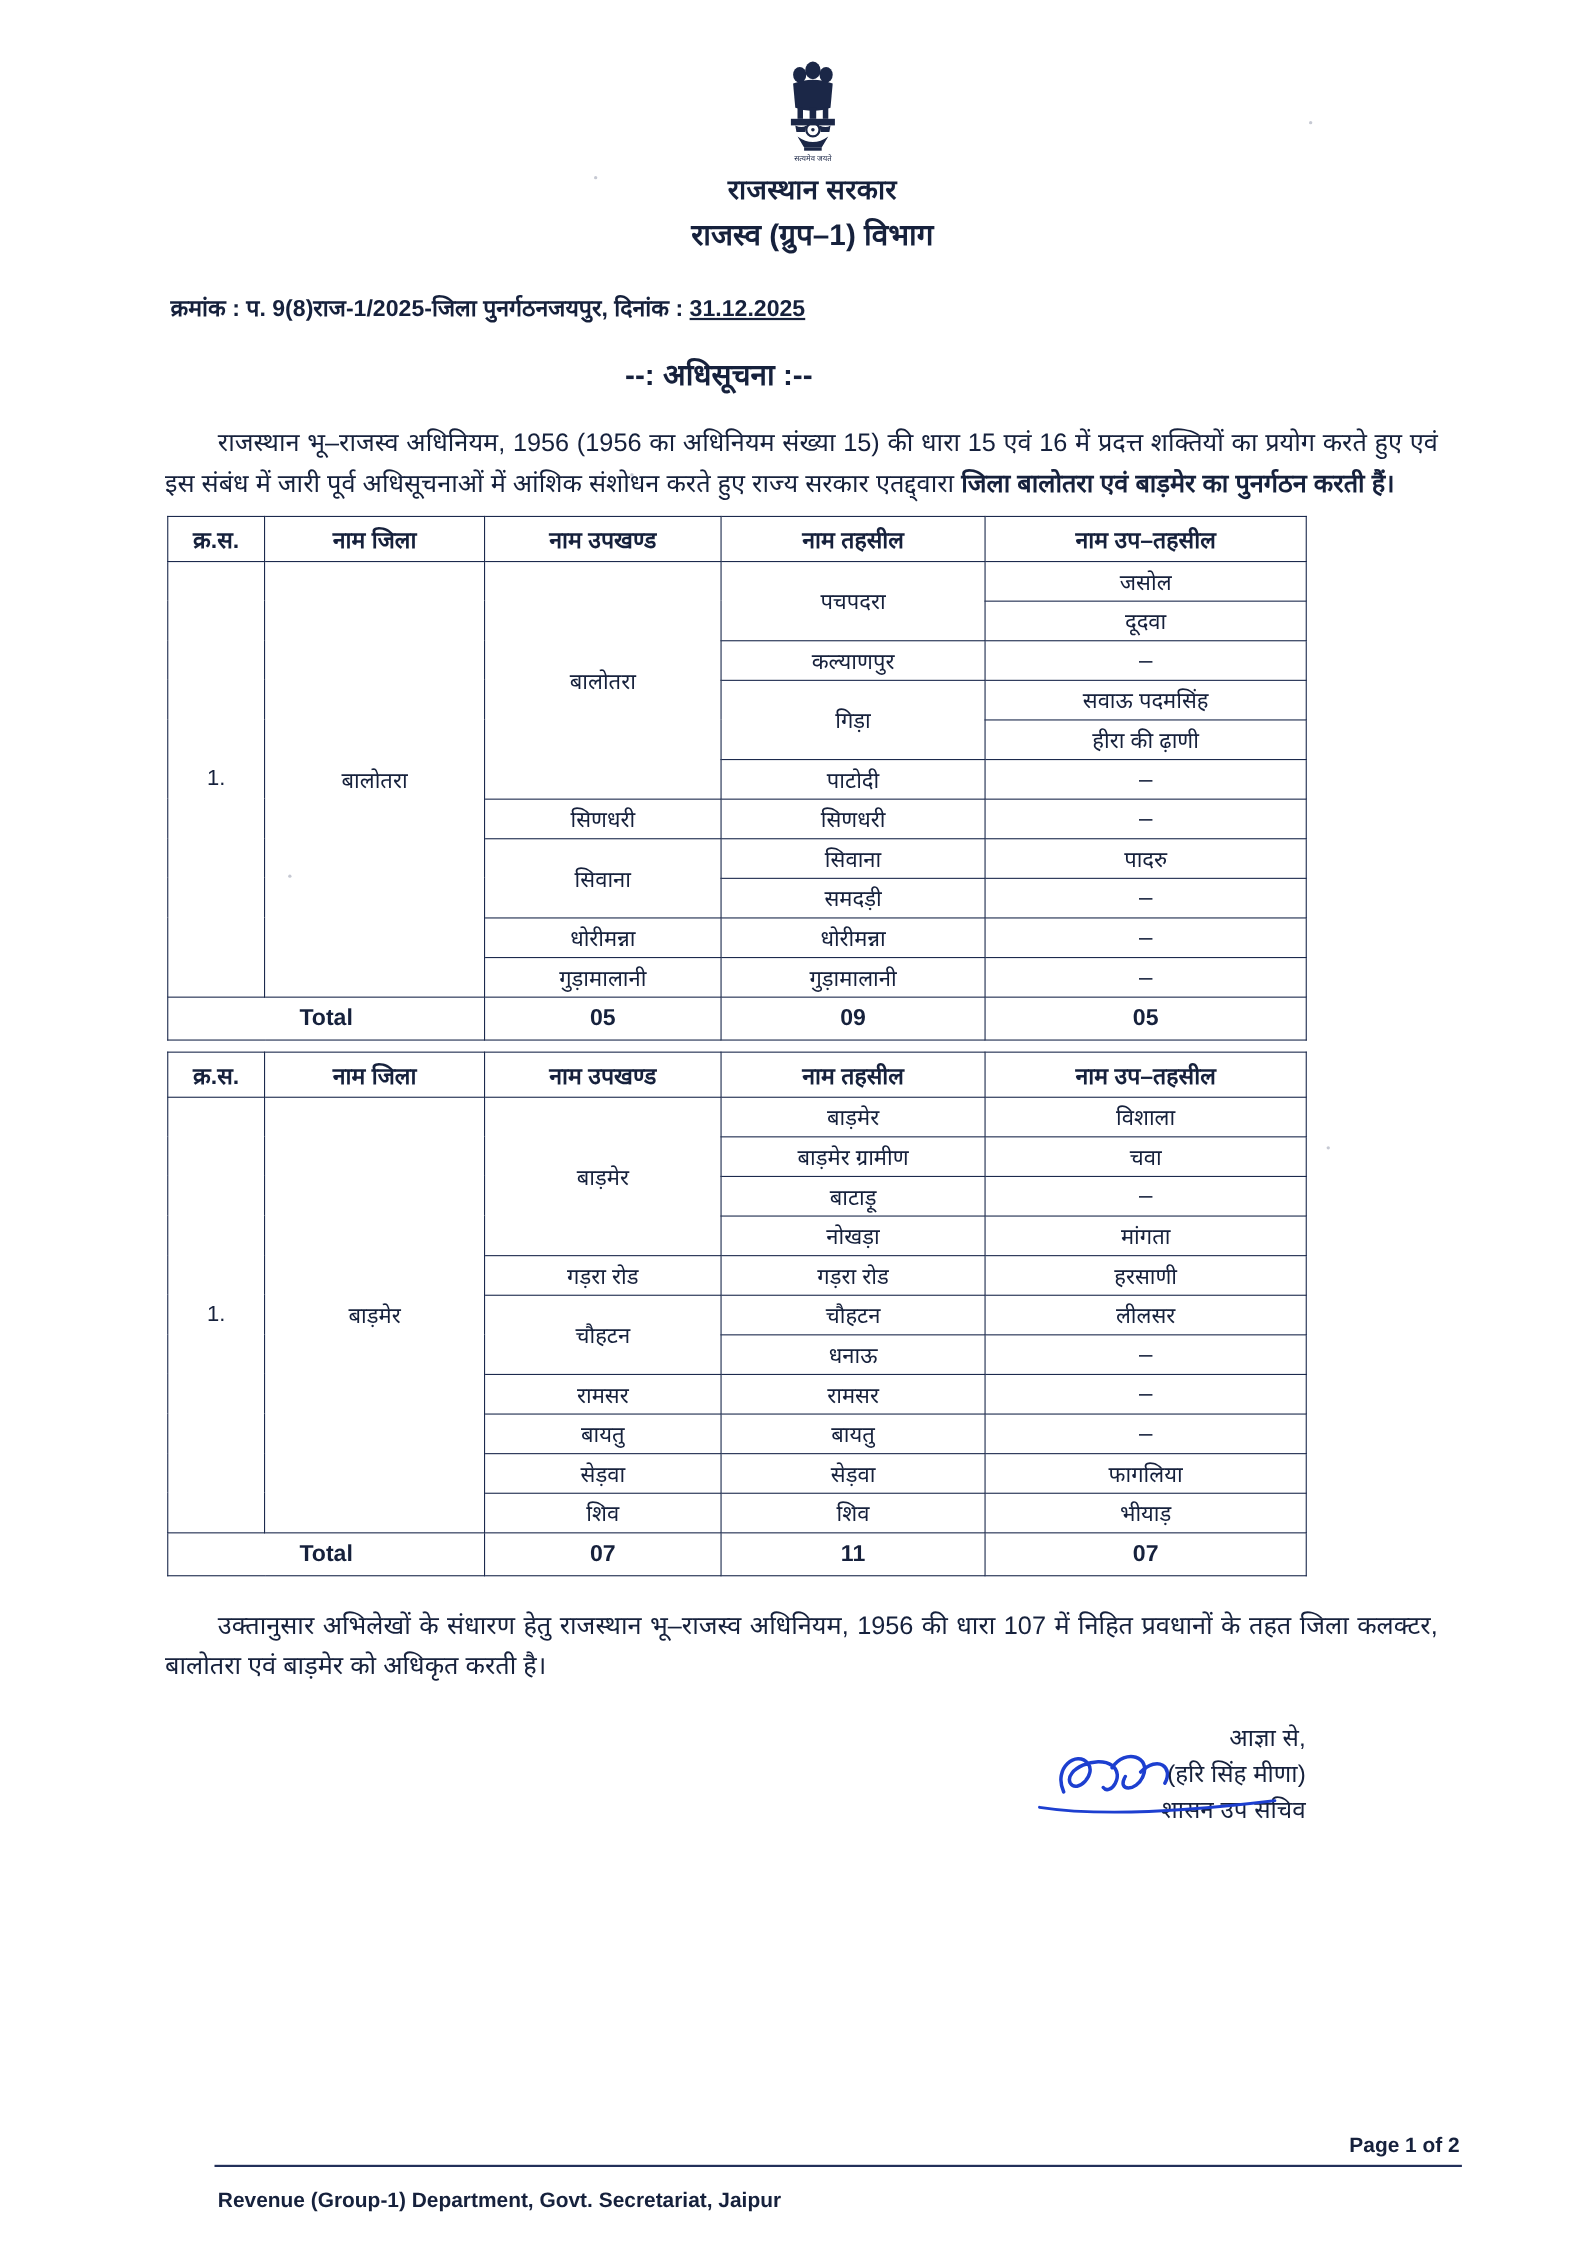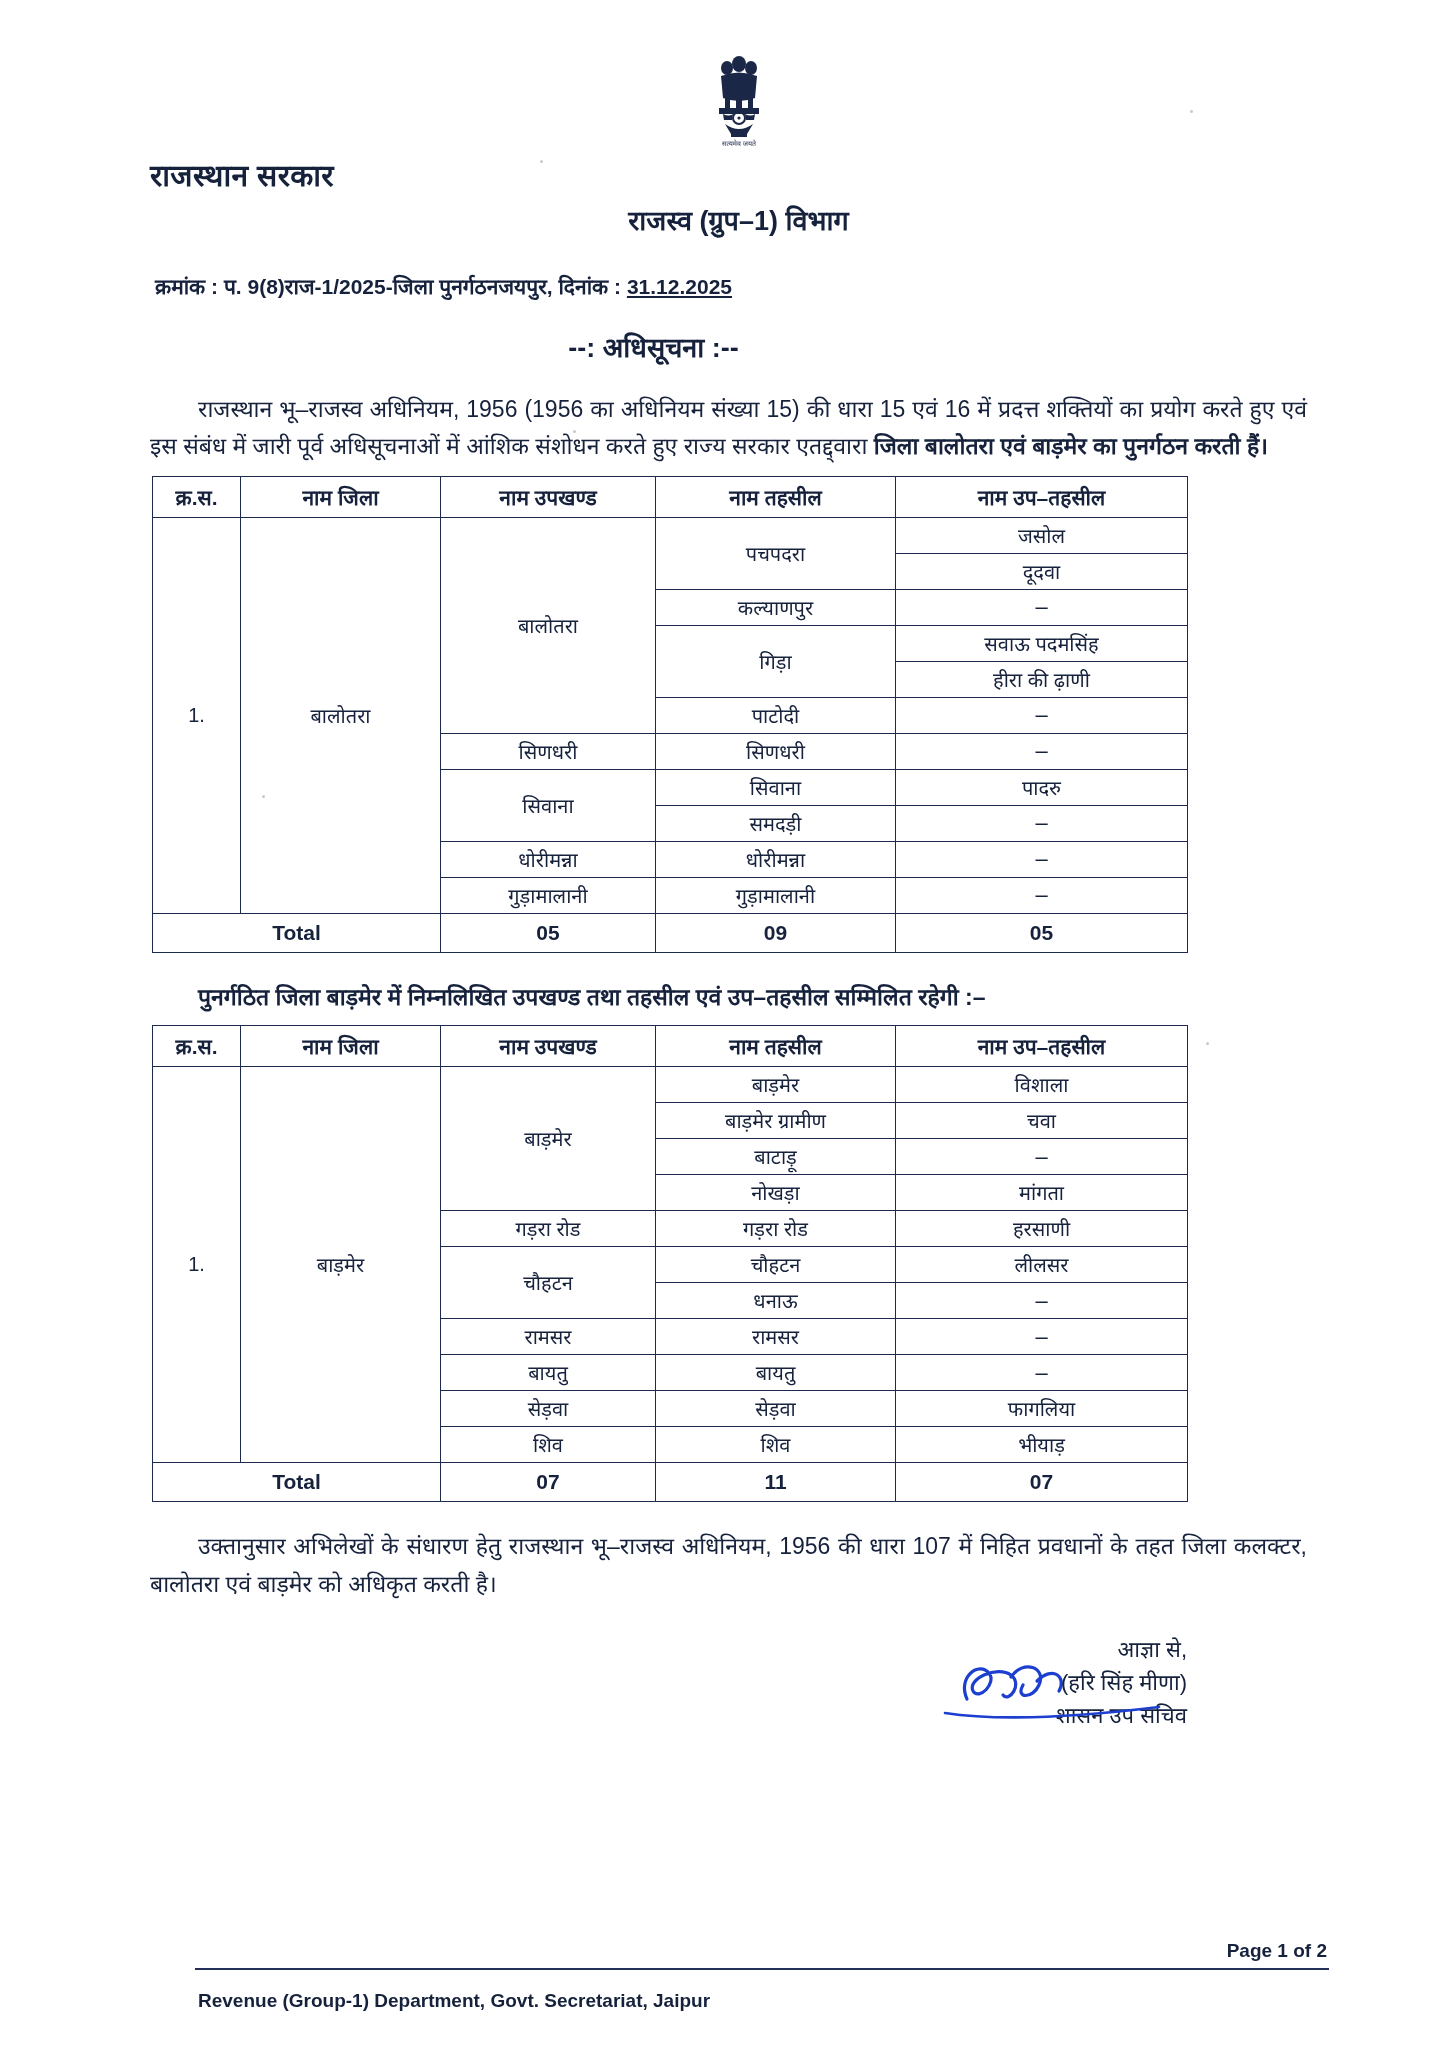--- a/index.html
+++ b/index.html
@@ -27,21 +27,22 @@
   }
   .emblem {
     width: 52px;
     height: 100px;
     position: relative;
   }
   .emblem svg { display:block; }
 
   
   .gov-title {
-    font-size: 30px;
+    text-align: center;
+    font-size: 25px;
     font-weight: 600;
     letter-spacing: 0.3px;
     margin-top: 4px;
     color: #16213c;
   }
   .dept-title {
     text-align: center;
     font-size: 27px;
     font-weight: 600;
     margin-top: 6px;
@@ -285,24 +286,20 @@
       </tr>
       <tr class="total">
         <td colspan="2">Total</td>
         <td>05</td>
         <td>09</td>
         <td>05</td>
       </tr>
     </tbody>
   </table>
 
-  <div class="lead">
-    <span class="ind"></span><span>पुनर्गठित जिला बाड़मेर में निम्नलिखित उपखण्ड तथा तहसील एवं उप–तहसील सम्मिलित</span>
-    <span>रहेगी :–</span>
-  </div>
 
   <table class="reorg">
     <colgroup>
       <col class="col-sn">
         <col class="col-dist">
         <col class="col-sub">
         <col class="col-teh">
         <col class="col-ut">
     </colgroup>
     <thead>

